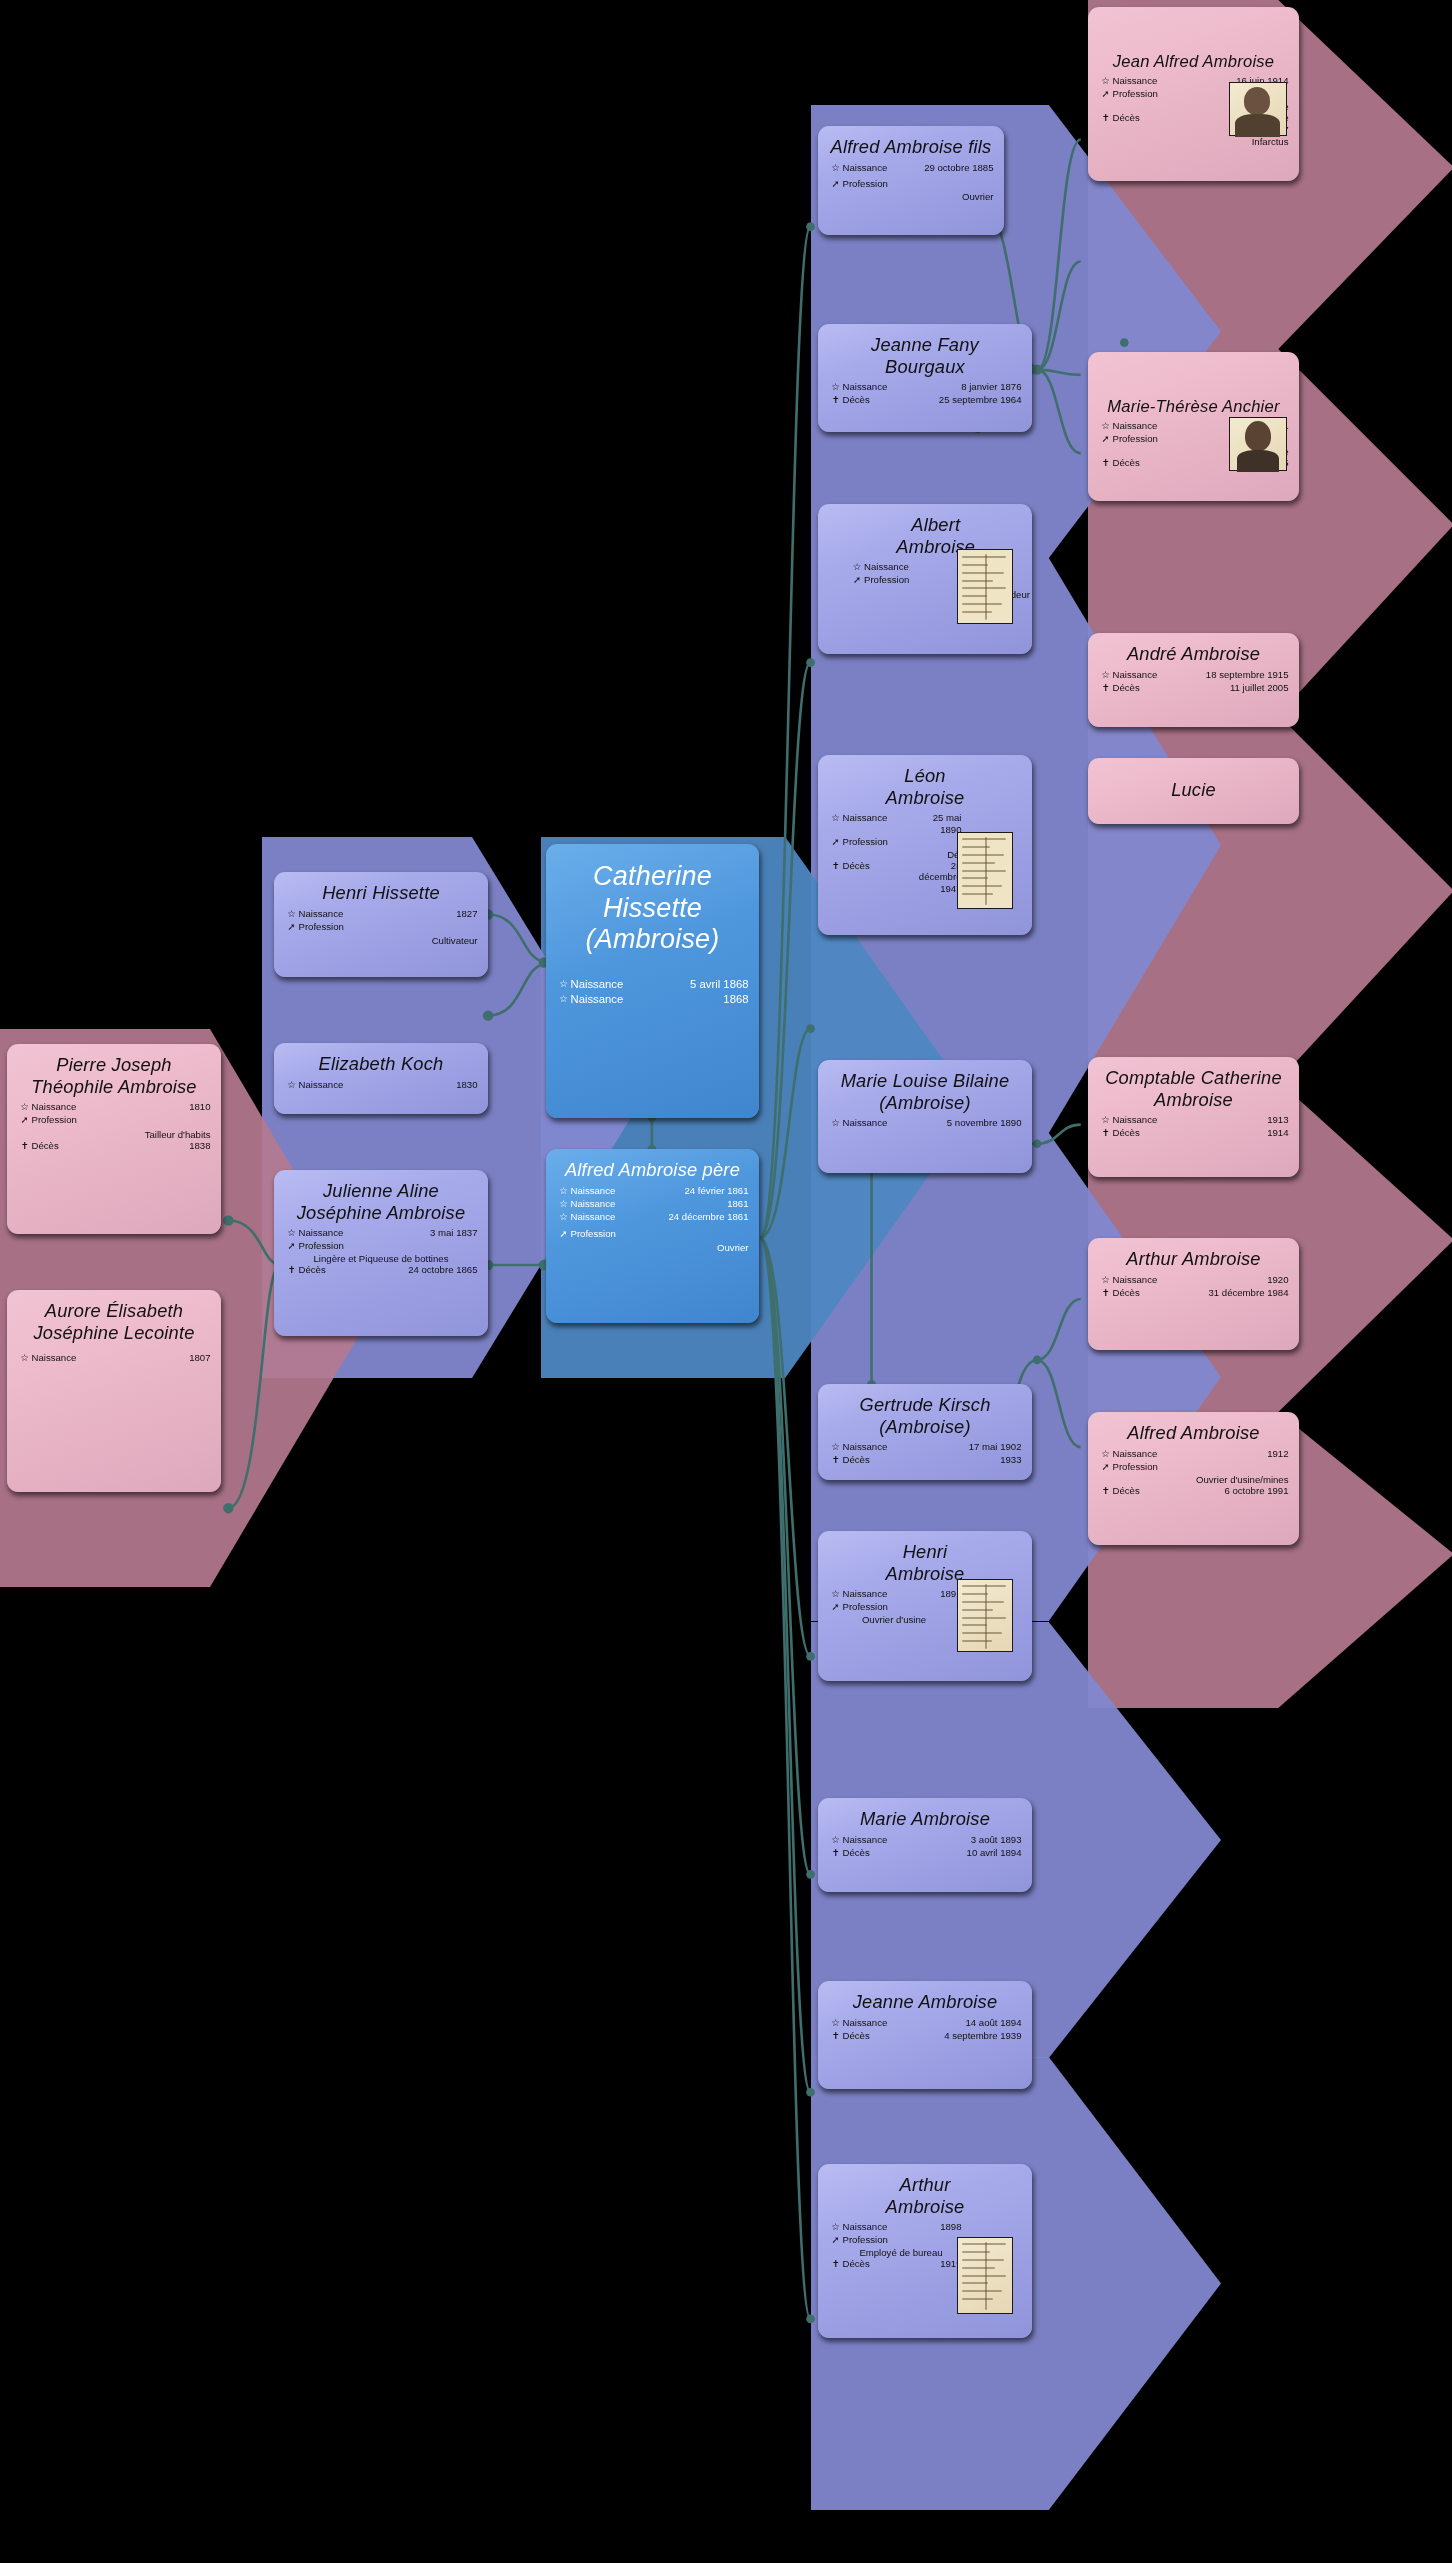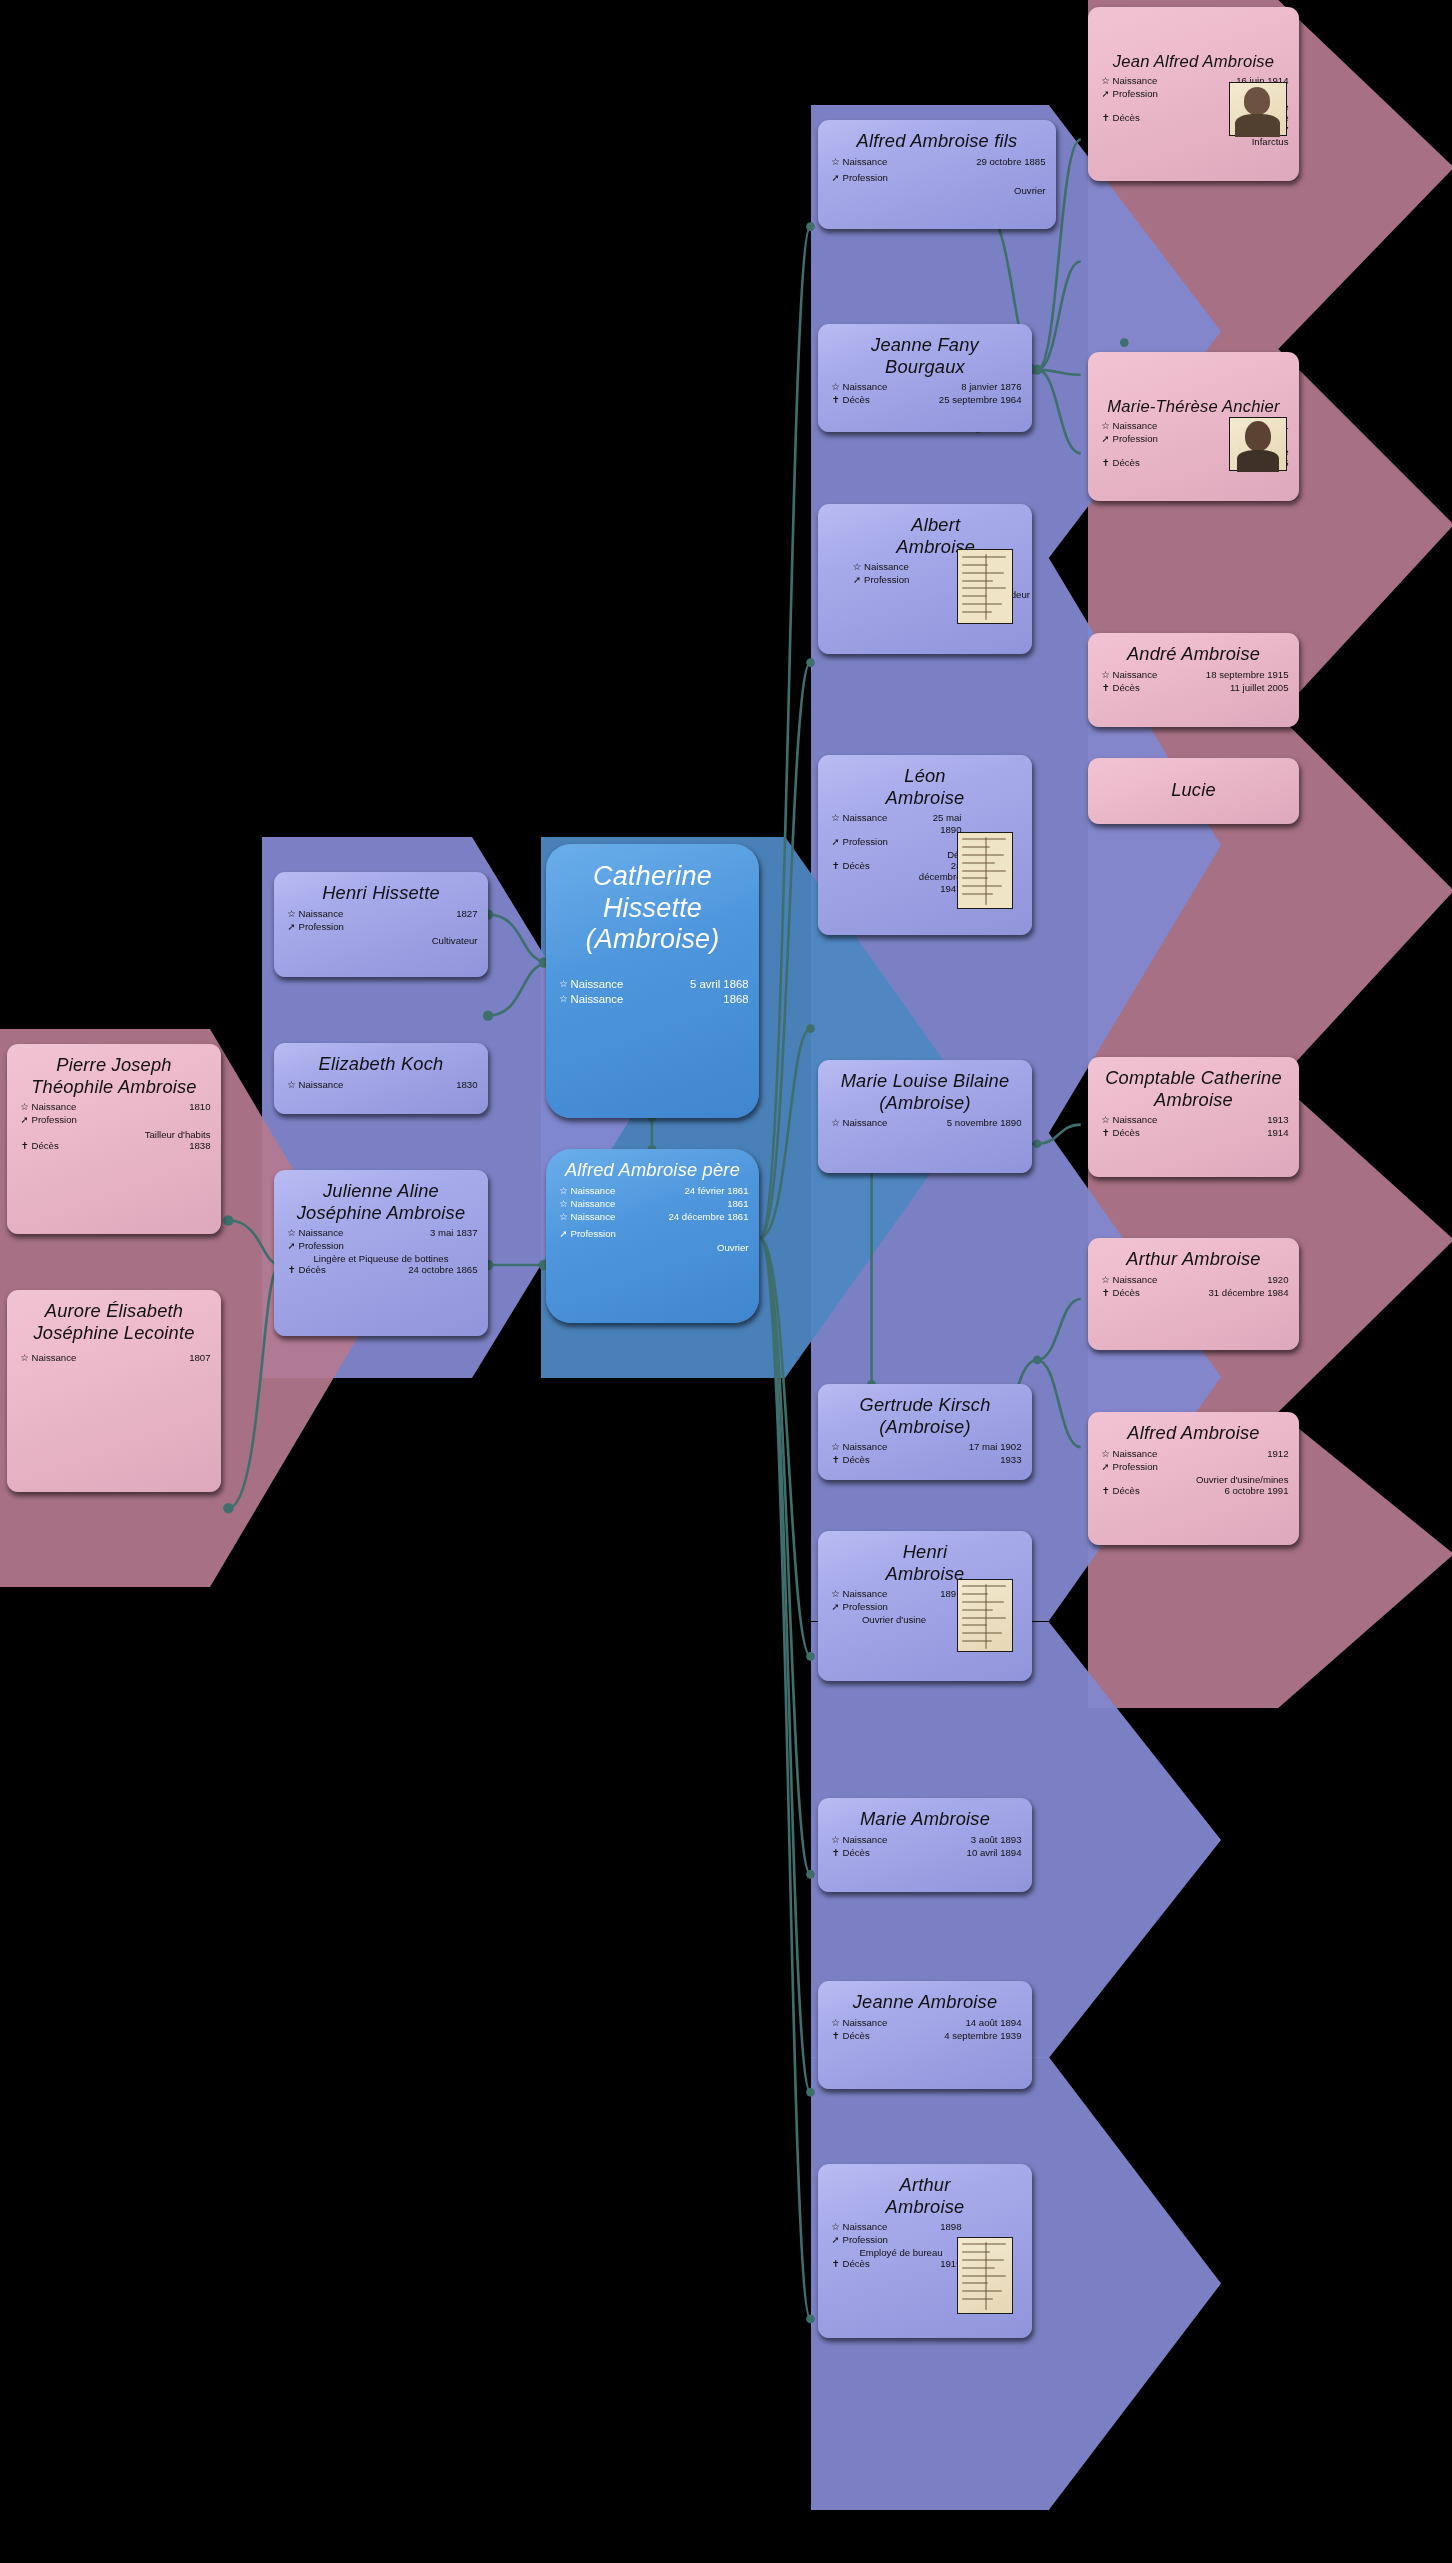--- a/index.html
+++ b/index.html
@@ -14,21 +14,21 @@
   
   #wires{position:absolute;left:0;top:0;width:1452px;height:2563px;z-index:3;
          pointer-events:none;}
 
   
   .card{position:absolute;z-index:5;border-radius:11.3px;
         box-shadow:1.7px 3.5px 5.2px rgba(0,0,0,.55);
         padding:8.7px 10.5px 10.5px 10.5px;box-sizing:border-box;overflow:hidden;}
   .card.pink  {background:linear-gradient(160deg,#f0c3d3 0%,#eebccd 28%,#dda8bb 100%);}
   .card.lilac {background:linear-gradient(160deg,#b9bbf2 0%,#a7aaea 30%,#9094da 100%);}
-  .card.blue  {background:linear-gradient(160deg,#6aaeea 0%,#4f97dd 40%,#3f86cf 100%);border-radius:25px;}
+  .card.blue  {background:linear-gradient(160deg,#6aaeea 0%,#4f97dd 40%,#3f86cf 100%);}
 
   .nm{font-style:italic;font-weight:400;text-align:center;line-height:1.16;
       color:#111;margin:1.7px 0 4.4px 0;letter-spacing:0.2px;}
   .card.blue .nm{color:#ffffff;}
 
   .rows{width:100%;}
   .row{display:flex;align-items:flex-start;width:100%;line-height:1.18;margin-bottom:0.9px;}
   .ic{width:14px;flex:0 0 14px;text-align:center;color:#111;font-size:9.6px;line-height:1.25;}
   .lbl{font-weight:normal;color:#111;white-space:normal;}
   .val{margin-left:auto;text-align:right;color:#111;}
@@ -284,21 +284,21 @@
         </div>
       <div class="fullval">Ouvrier d'usine/mines</div>
       <div class="row">
           <span class="ic">✝</span>
         <span class="lbl" style="width:61px">Décès</span>
         <span class="val">6 octobre 1991</span>
         </div>
     </div>
   </div>
 
-  <div class="card lilac f-md" style="left:818px;top:120px;width:238px;height:109px;">
+  <div class="card lilac f-md" style="left:818px;top:126px;width:186px;height:109px;">
     <div class="nm">Alfred Ambroise fils</div>
     <div class="rows t11">
       <div class="row">
           <span class="ic">☆</span>
         <span class="lbl" style="width:63px">Naissance</span>
         <span class="val" style="max-width:80px">29 octobre 1885</span>
         </div>
       <div class="row" style="margin-top:4.4px">
           <span class="ic">➚</span>
         <span class="lbl" style="width:63px">Profession</span>

